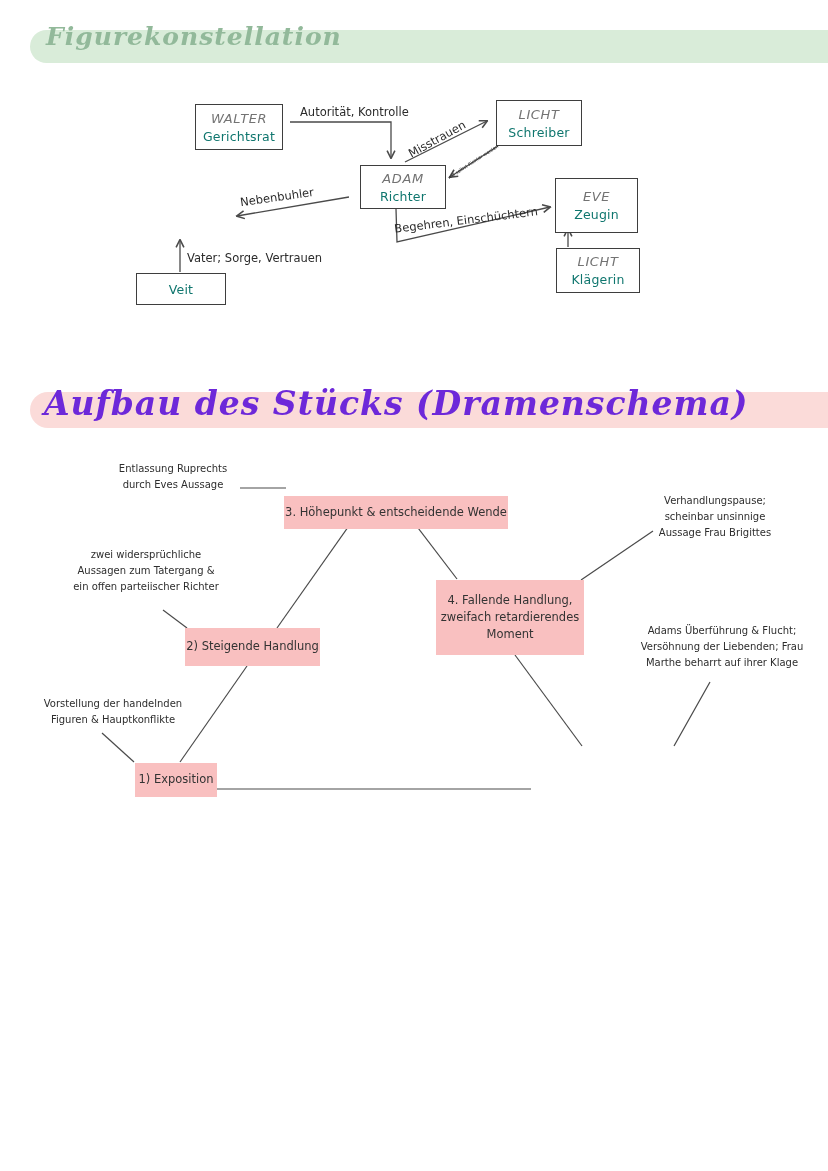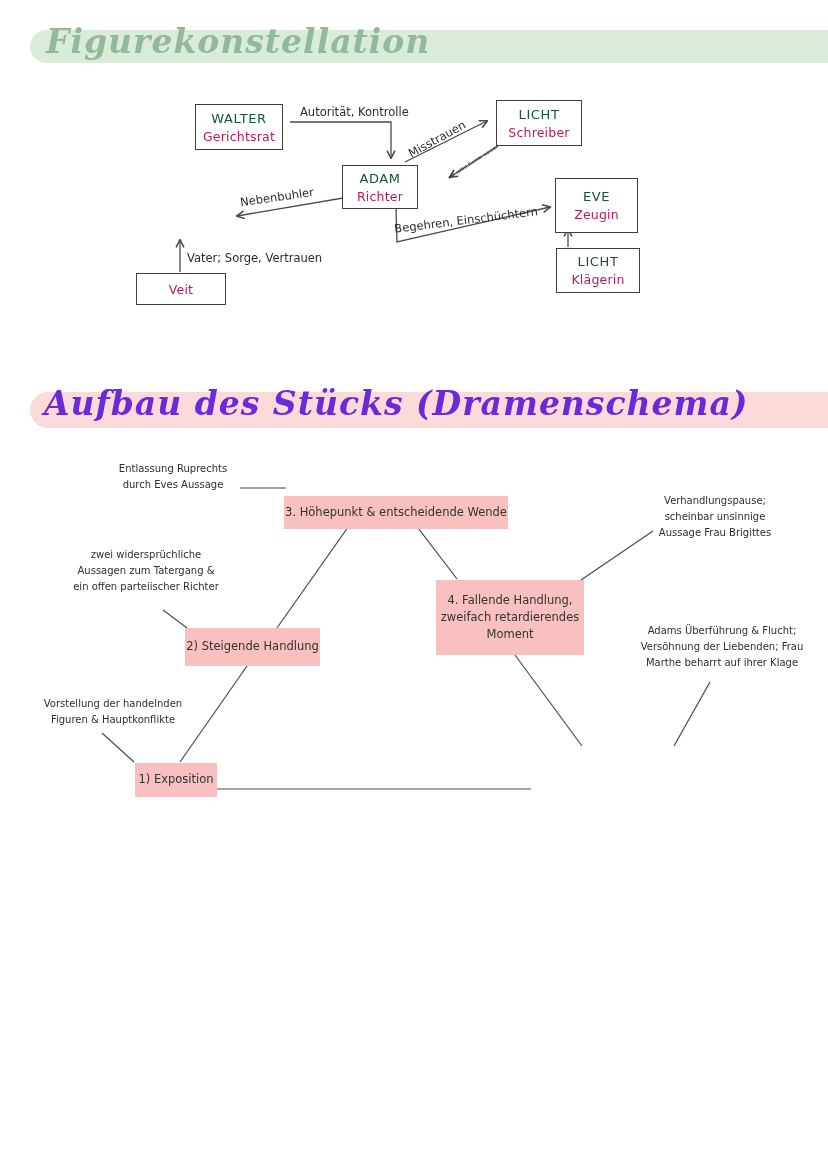--- a/index.html
+++ b/index.html
@@ -4,30 +4,30 @@
 <style>
   html,body{margin:0;padding:0;background:#fff;}
   .page{position:relative;width:828px;height:1171px;background:#ffffff;overflow:hidden;
         font-family:"DejaVu Sans",sans-serif;color:#2d2d2d;}
   
   .banner{position:absolute;left:30px;width:798px;border-radius:22px 0 0 22px;z-index:0;}
   .banner.green{top:30px;height:33px;background:#d9ecd9;}
   .banner.pink{top:392px;height:36px;background:#fbdbd9;}
   .script-title{position:absolute;z-index:1;margin:0;font-family:"DejaVu Serif",serif;
         font-style:italic;font-weight:bold;letter-spacing:1px;white-space:nowrap;}
-  .script-title.green{left:46px;top:22px;font-size:33px;color:#92b99a;}
+  .script-title.green{left:46px;top:22px;font-size:25px;color:#92b99a;}
   .script-title.pink{left:44px;top:384px;font-size:33px;color:#6d28d9;}
   
   .lines{position:absolute;left:0;top:0;z-index:1;}
   
   .node{position:absolute;z-index:2;background:#fff;border:1.4px solid #3e3e3e;
         display:flex;flex-direction:column;align-items:center;justify-content:center;
         gap:3px;box-sizing:border-box;}
-  .nname{font-size:13px;letter-spacing:.6px;color:#14532d;}
-  .nrole{font-size:12.5px;letter-spacing:.2px;color:#be185d;}
+  .nname{font-size:13px;letter-spacing:.6px;color:#737373;font-style:italic;}
+  .nrole{font-size:12.5px;letter-spacing:.2px;color:#0f766e;}
   
   .elabel{position:absolute;z-index:2;font-size:11.5px;color:#2b2b2b;white-space:nowrap;}
   .elabel.ctr{transform-origin:center;}
   .elabel.tiny{font-size:4.6px;letter-spacing:0;}
   
   .pink-box{position:absolute;z-index:2;background:#f9c0c0;color:#333;
         display:flex;align-items:center;justify-content:center;text-align:center;
         font-size:11.5px;line-height:1.5;white-space:pre-line;box-sizing:border-box;}
   .note{position:absolute;z-index:2;font-size:10px;line-height:1.62;color:#2d2d2d;
         text-align:center;white-space:pre-line;}
@@ -76,21 +76,21 @@
   </svg>
 
   <div class="node" style="left:195px;top:104px;width:88px;height:46px">
     <span class="nname">WALTER</span>
     <span class="nrole">Gerichtsrat</span>
   </div>
   <div class="node" style="left:496px;top:100px;width:86px;height:46px">
     <span class="nname">LICHT</span>
     <span class="nrole">Schreiber</span>
   </div>
-  <div class="node" style="left:342px;top:165px;width:76px;height:44px">
+  <div class="node" style="left:360px;top:165px;width:86px;height:44px">
     <span class="nname">ADAM</span>
     <span class="nrole">Richter</span>
   </div>
   <div class="node" style="left:555px;top:178px;width:83px;height:55px">
     <span class="nname">EVE</span>
     <span class="nrole">Zeugin</span>
   </div>
   <div class="node" style="left:556px;top:248px;width:84px;height:45px">
     <span class="nname">LICHT</span>
     <span class="nrole">Klägerin</span>

